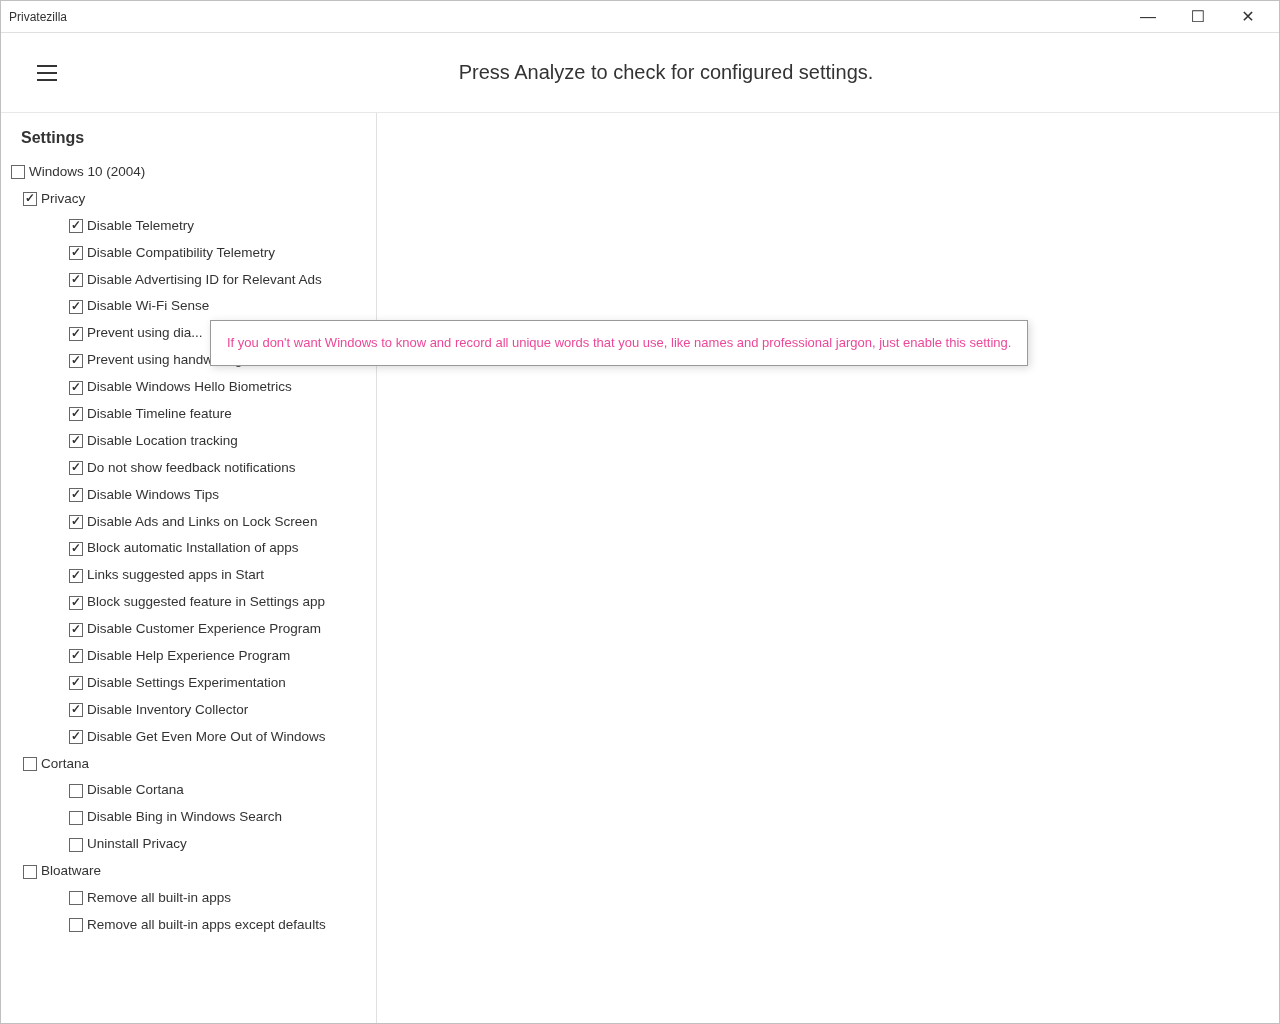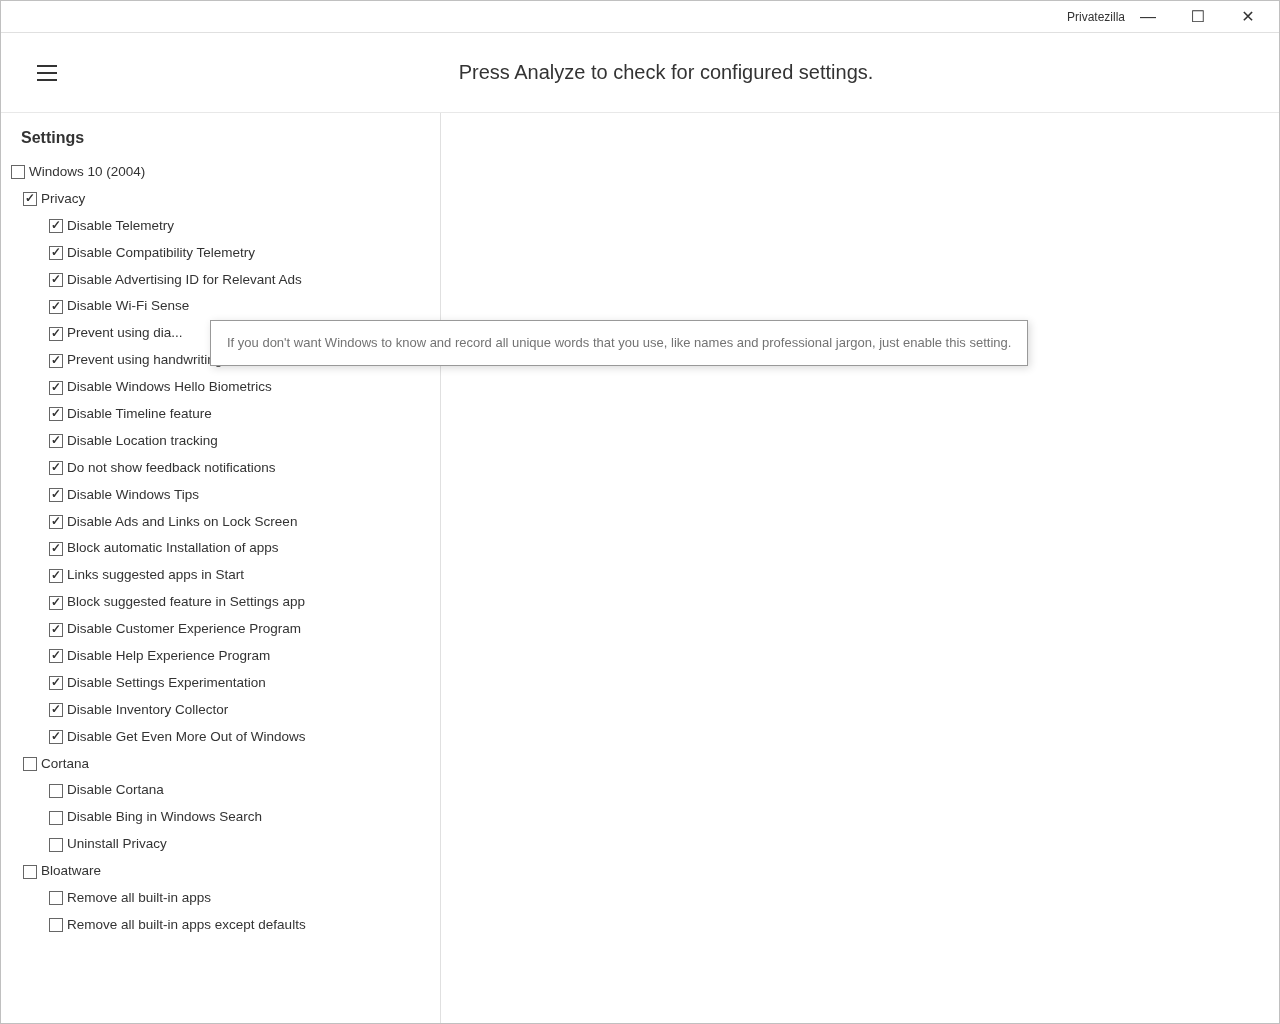--- a/index.html
+++ b/index.html
@@ -23,21 +23,21 @@
       display: flex;
       flex-direction: column;
       border: 1px solid #c0c0c0;
     }
 
     .title-bar {
       height: 32px;
       background: #ffffff;
       display: flex;
       align-items: center;
-      justify-content: flex-end;
+      justify-content: space-between;
       padding: 0 8px;
       border-bottom: 1px solid #e0e0e0;
       flex-shrink: 0;
     }
 
     .title-bar-title {
       font-size: 12px;
       color: #333;
       font-weight: 400;
     }
@@ -94,21 +94,21 @@
       color: #333;
     }
 
     .main-content {
       display: flex;
       flex: 1;
       overflow: hidden;
     }
 
     .sidebar {
-      width: 440px;
+      width: 376px;
       border-right: 1px solid #e0e0e0;
       overflow: hidden;
       display: flex;
       flex-direction: column;
       flex-shrink: 0;
     }
 
     .sidebar-header {
       padding: 16px 20px 8px 20px;
       font-size: 16px;
@@ -150,21 +150,21 @@
     .tree-item.level-0 {
       padding-left: 10px;
       align-items: center;
     }
 
     .tree-item.level-1 {
       padding-left: 22px;
     }
 
     .tree-item.level-2 {
-      padding-left: 48px;
+      padding-left: 68px;
     }
 
     .checkbox {
       display: inline-block;
       width: 14px;
       height: 14px;
       border: 1px solid #666;
       margin-right: 4px;
       flex-shrink: 0;
       position: relative;
@@ -182,21 +182,21 @@
     }
 
     .tooltip {
       position: absolute;
       top: 320px;
       left: 210px;
       background: white;
       border: 1px solid #999;
       padding: 12px 16px;
       font-size: 13px;
-      color: #737373;
+      color: #ec4899;
       max-width: 880px;
       z-index: 100;
       box-shadow: 2px 2px 8px rgba(0,0,0,0.15);
       line-height: 1.5;
       pointer-events: none;
     }
 
     .right-panel {
       flex: 1;
       padding: 20px;

